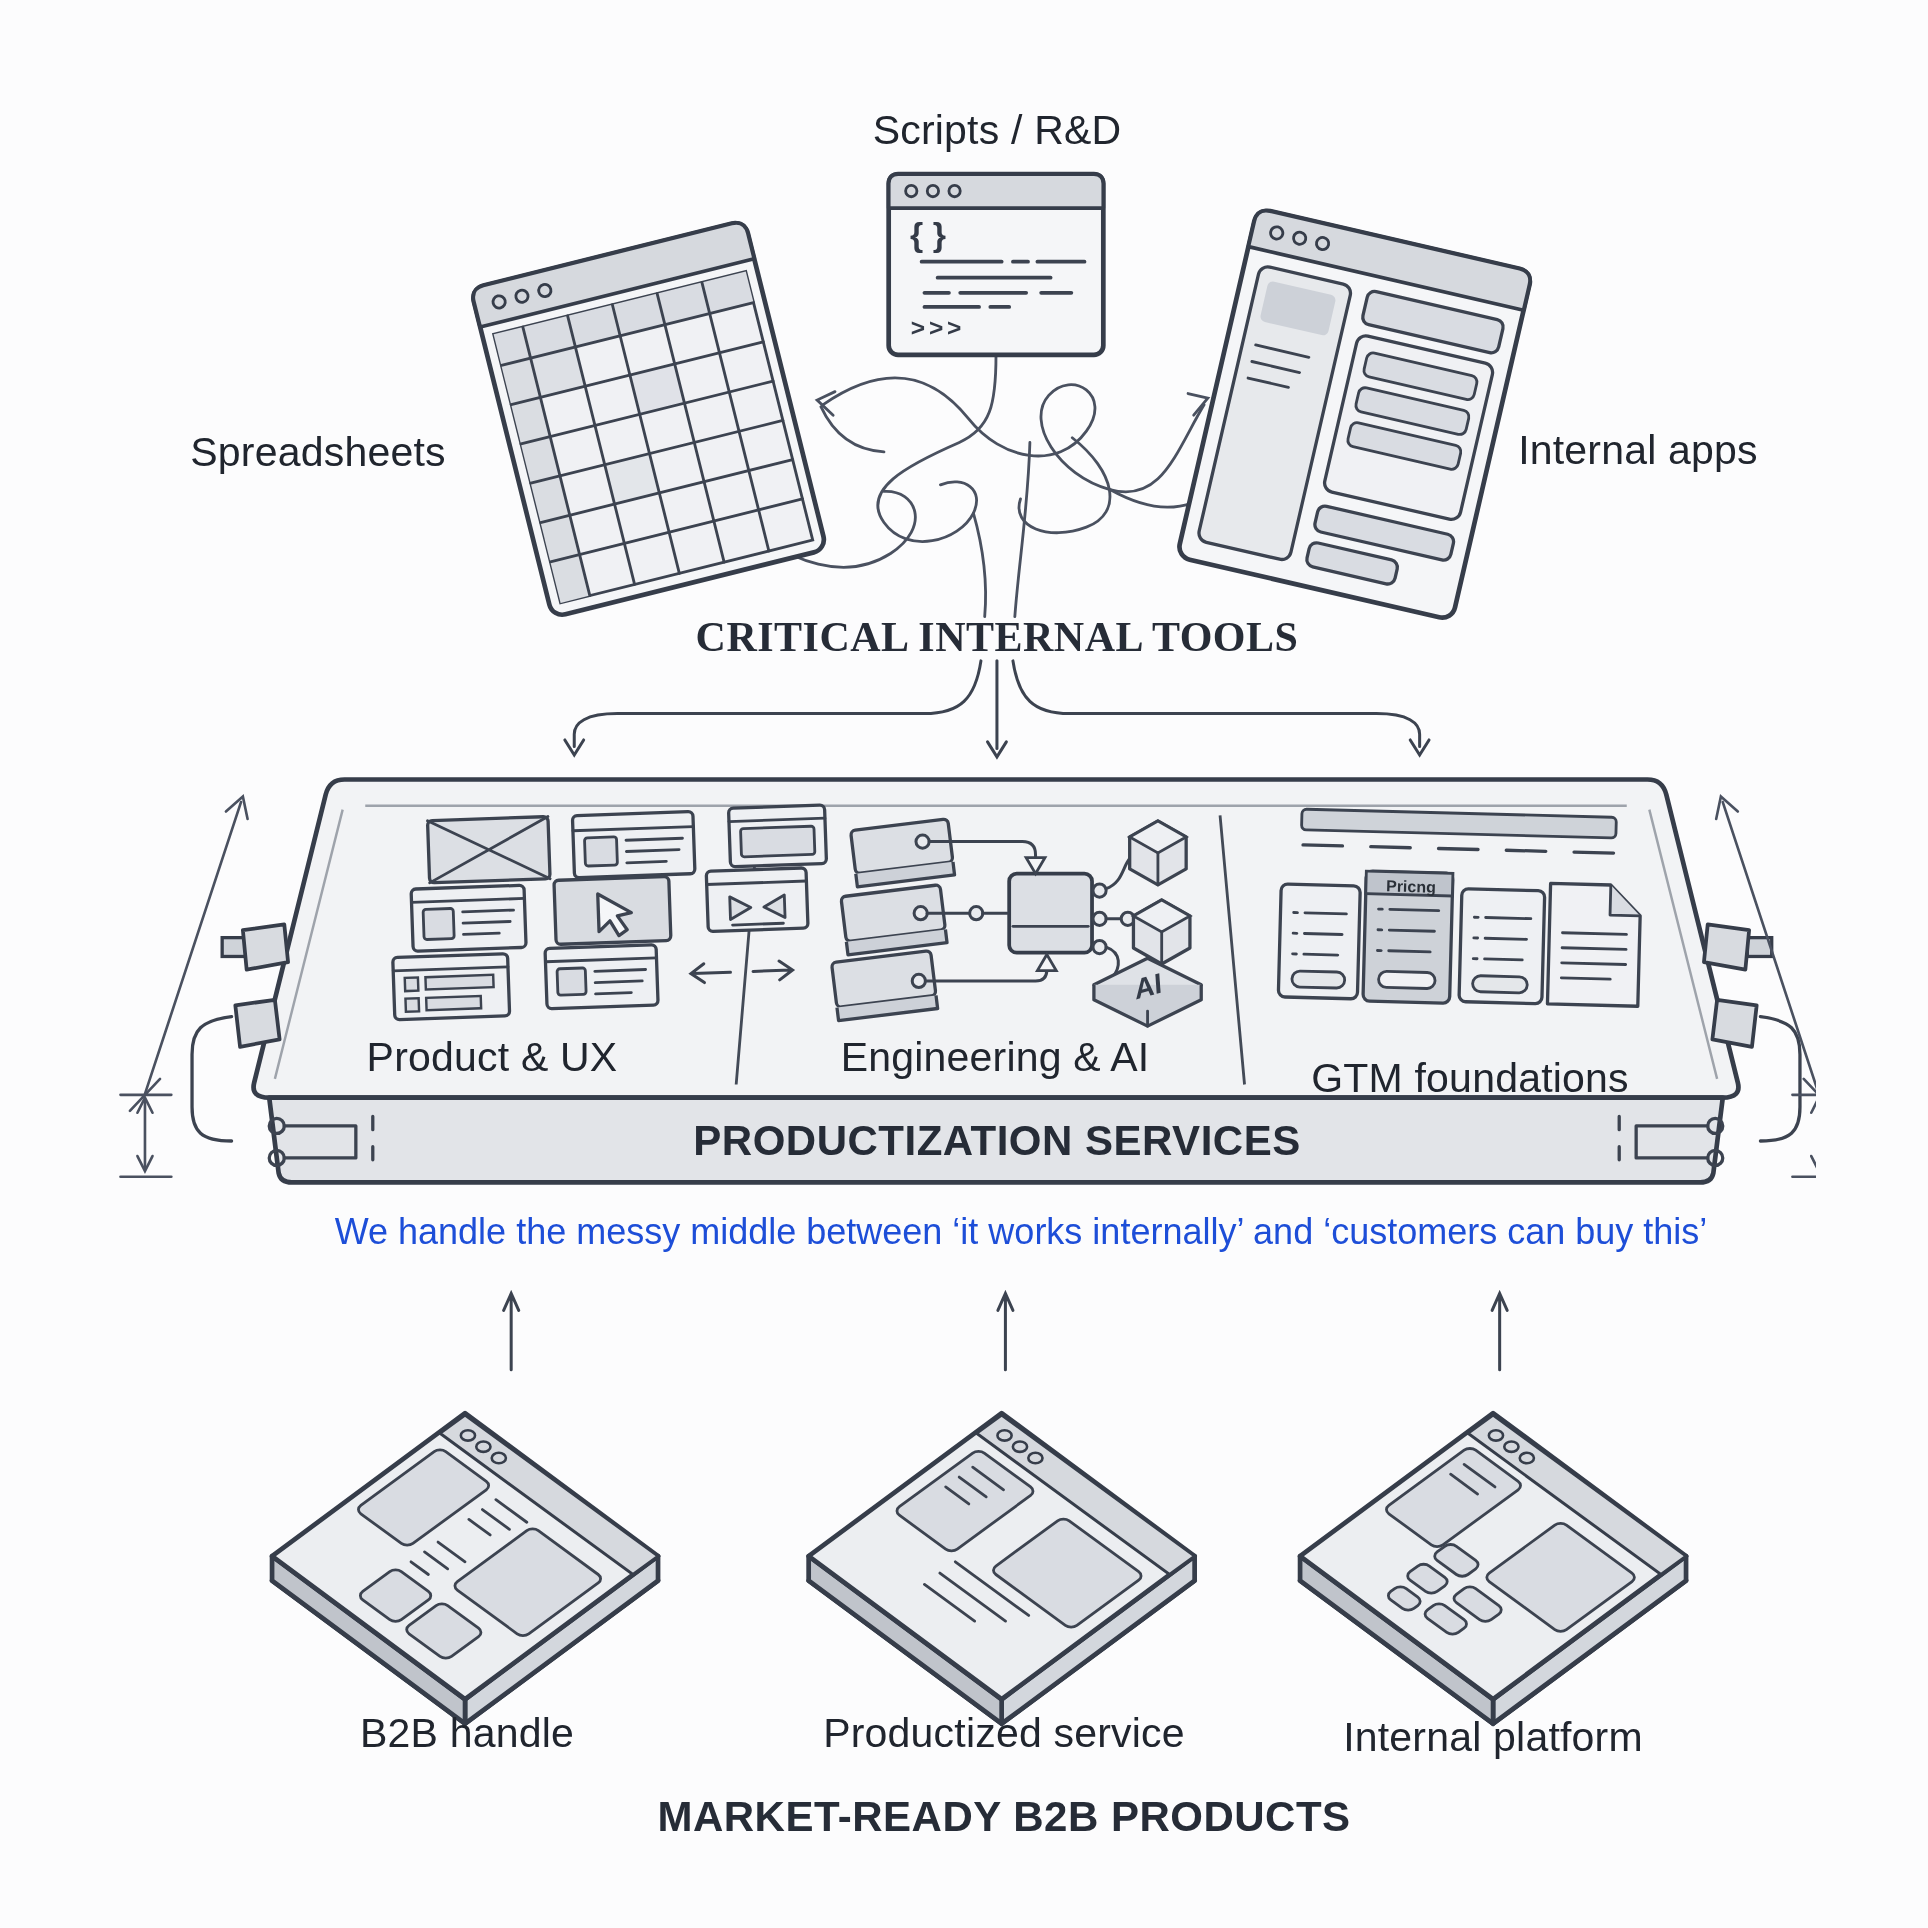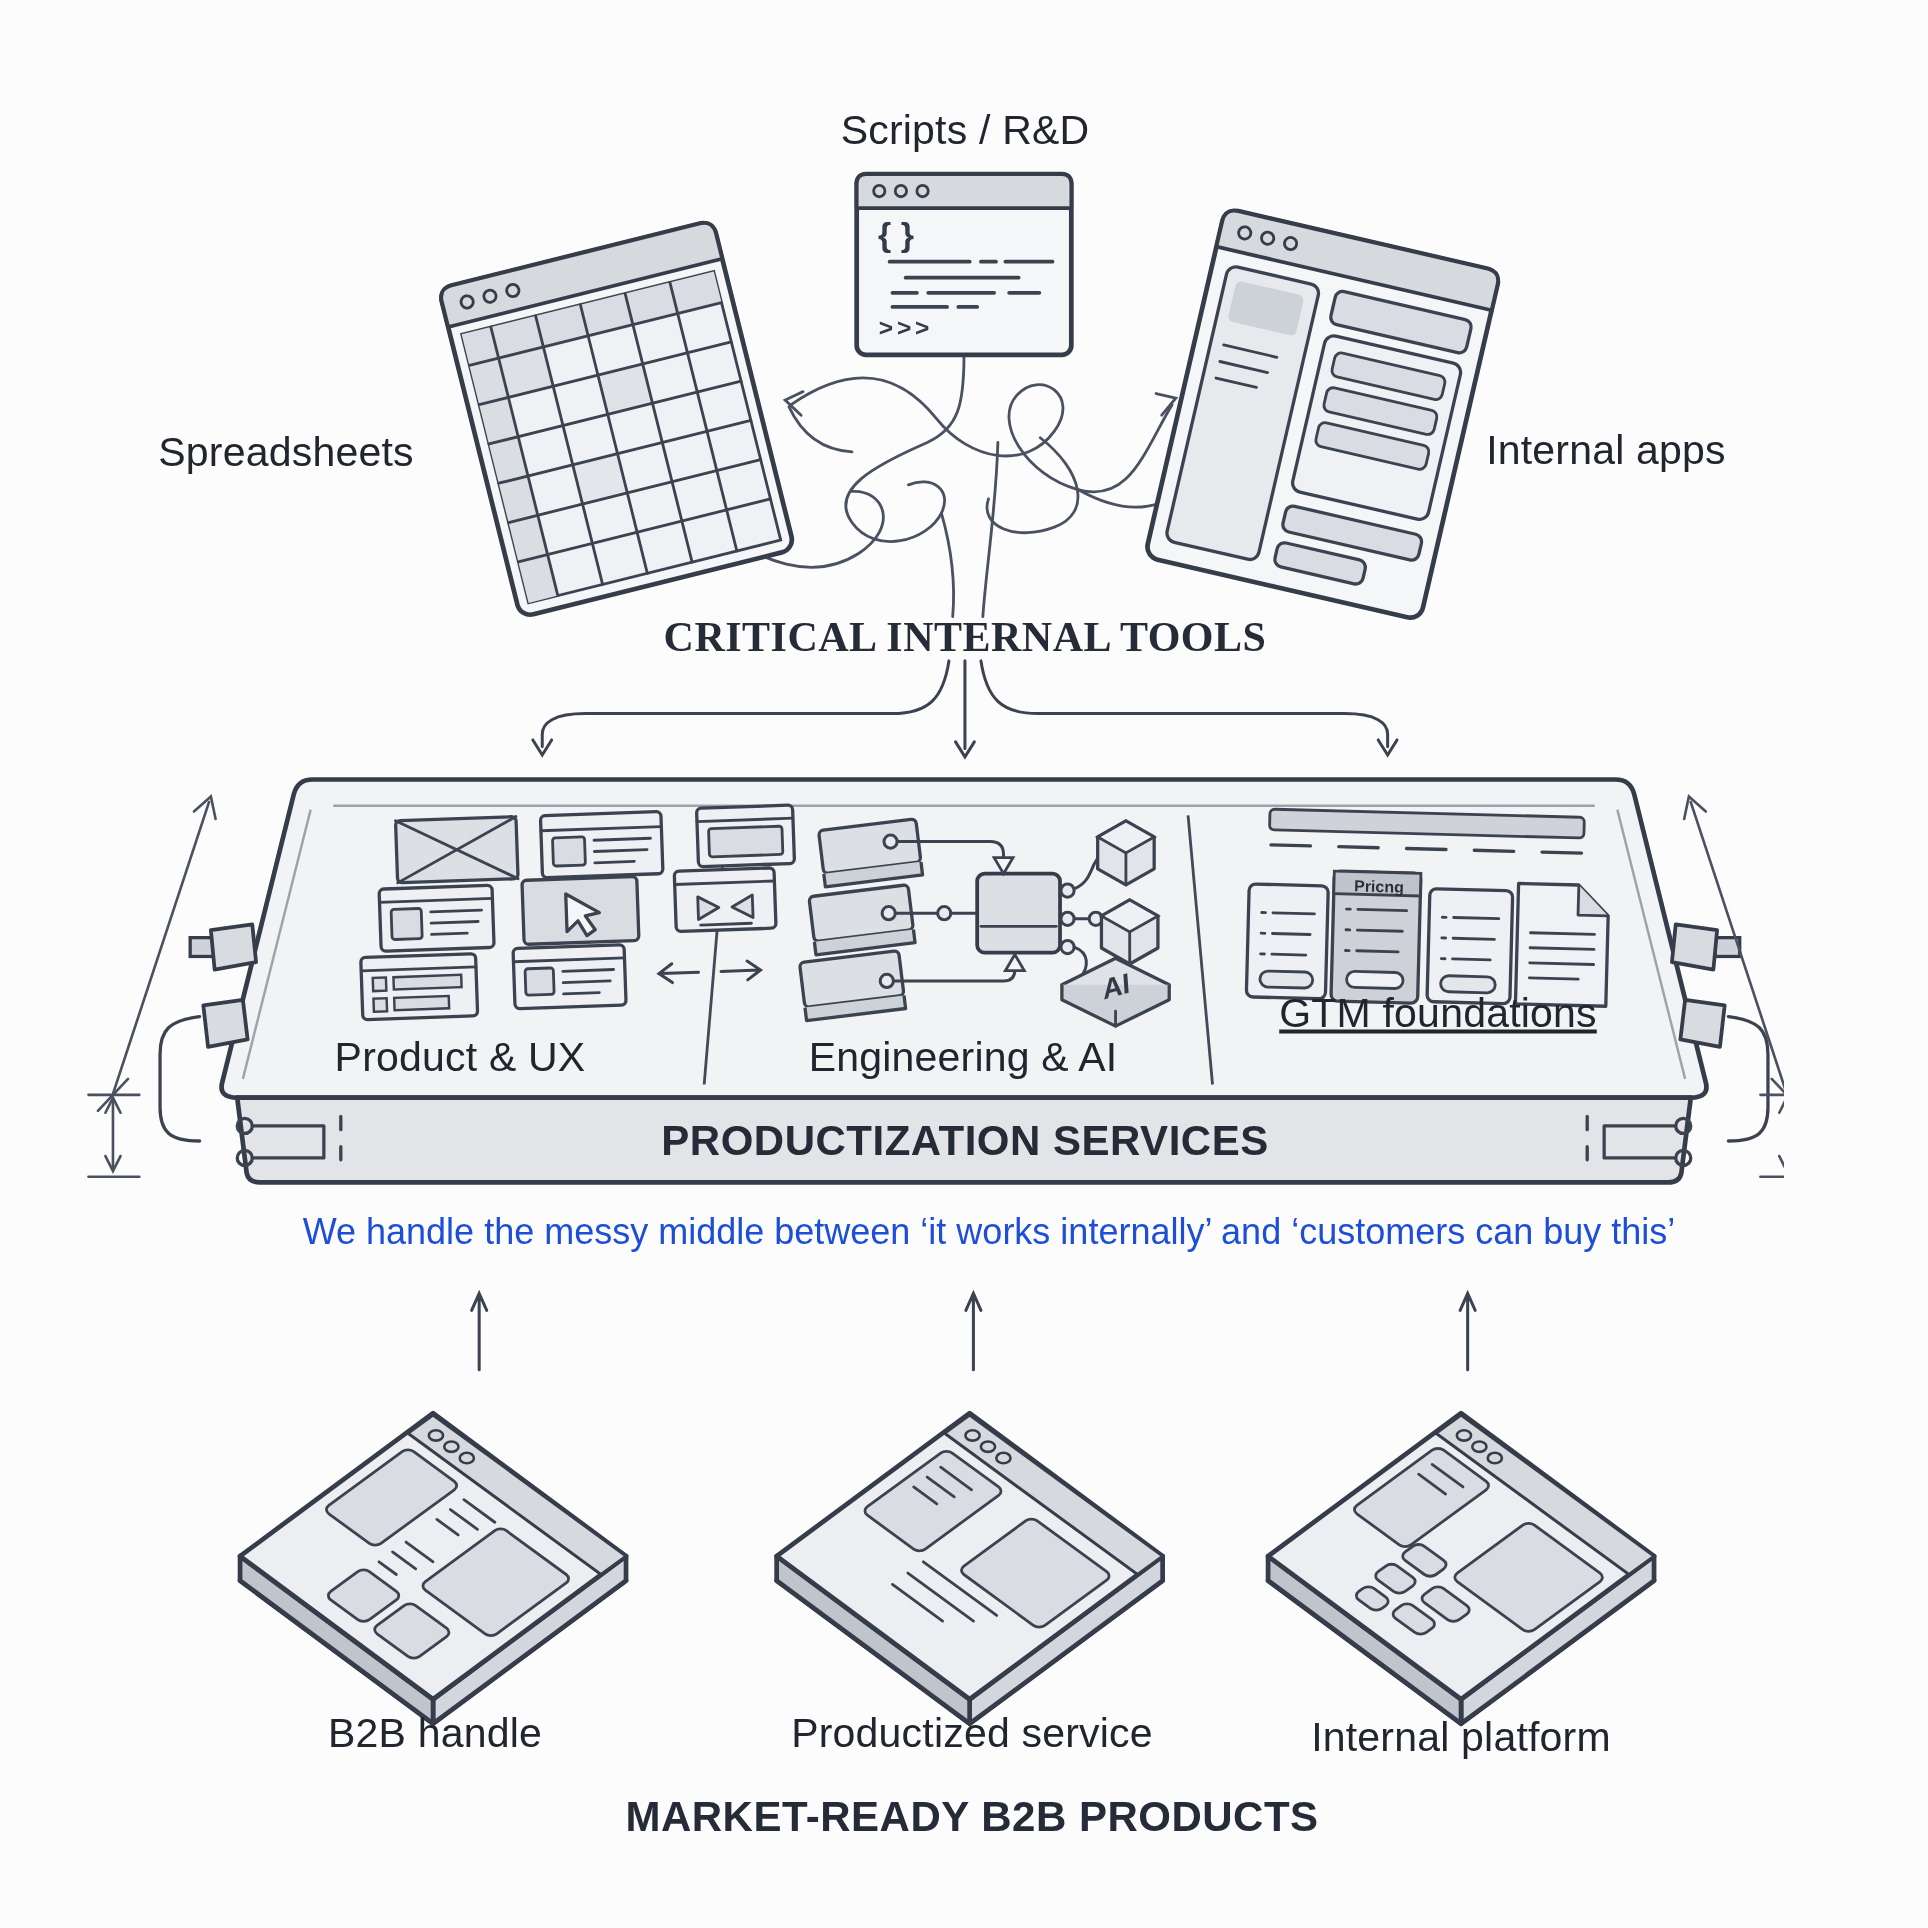--- a/index.html
+++ b/index.html
@@ -1,17 +1,17 @@
 <!DOCTYPE html>
 <html style="font-size:15px"><head>
 <meta charset="utf-8">
 <style>
   html,body{margin:0;padding:0;background:#fcfcfd;}
   body{font-family:"Liberation Sans","DejaVu Sans",sans-serif;color:#20252e;}
-  .canvas{position:relative;width:1784px;height:1928px;background:#fcfcfd;overflow:hidden;}
+  .canvas{position:relative;width:1784px;height:1928px;background:#fcfcfd;overflow:hidden;margin-left:32px;}
   .canvas svg{position:absolute;left:0;top:0;}
   .lbl{position:absolute;transform:translate(-50%,-50%);white-space:nowrap;color:#20252e;}
   .t44{font-size:41px;font-weight:400;letter-spacing:0.2px;}
   .t44b{font-size:42px;font-weight:700;letter-spacing:0.5px;color:#262c37;}
   .tsub{font-size:36px;font-weight:400;color:#1d4ed8;}
   .tsmall{font-size:16px;font-weight:700;color:#2a3038;}
   .tai{font-size:28px;font-weight:800;font-style:italic;color:#343b48;transform:translate(-50%,-50%) rotate(-15deg);}
   .tbrace{font-size:34px;font-weight:600;color:#343b48;}
   .tchev{font-size:24.5px;font-weight:800;letter-spacing:3.8px;color:#343b48;}
   .o35{fill:none;stroke:#3c4350;stroke-width:3.5;stroke-linecap:round;stroke-linejoin:round;}
@@ -338,21 +338,21 @@
 </svg>
 
   <div class="lbl t44" style="left:965px;top:130px;">Scripts / R&amp;D</div>
   <div class="lbl t44" style="left:286px;top:452px;">Spreadsheets</div>
   <div class="lbl t44" style="left:1606px;top:450px;">Internal apps</div>
   <div class="lbl t44b" style="left:965px;top:637px;font-family:Liberation Serif, serif;">CRITICAL INTERNAL TOOLS</div>
   <div class="lbl tbrace" style="left:896px;top:234px;">{ }</div>
   <div class="lbl tchev" style="left:906px;top:328px;">&gt;&gt;&gt;</div>
   <div class="lbl t44" style="left:460px;top:1057px;">Product &amp; UX</div>
   <div class="lbl t44" style="left:963px;top:1057px;">Engineering &amp; AI</div>
-  <div class="lbl t44" style="left:1438px;top:1013px;text-decoration:underline;">GTM foundations</div>
+  <div class="lbl t44" style="left:1438px;top:1078px;">GTM foundations</div>
   <div class="lbl tai" style="left:1116px;top:987px;">AI</div>
   <div class="lbl tsmall" style="left:1379px;top:887px;transform:translate(-50%,-50%) rotate(1.5deg);">Pricng</div>
   <div class="lbl t44b" style="left:965px;top:1141px;">PRODUCTIZATION SERVICES</div>
   <div class="lbl tsub" style="left:989px;top:1232px;">We handle the messy middle between ‘it works internally’ and ‘customers can buy this’</div>
   <div class="lbl t44" style="left:435px;top:1733px;">B2B handle</div>
   <div class="lbl t44" style="left:972px;top:1733px;text-align:center;">Productized service</div>
   <div class="lbl t44" style="left:1461px;top:1737px;">Internal platform</div>
   <div class="lbl t44b" style="left:972px;top:1817px;">MARKET-READY B2B PRODUCTS</div>
 </div>
 

